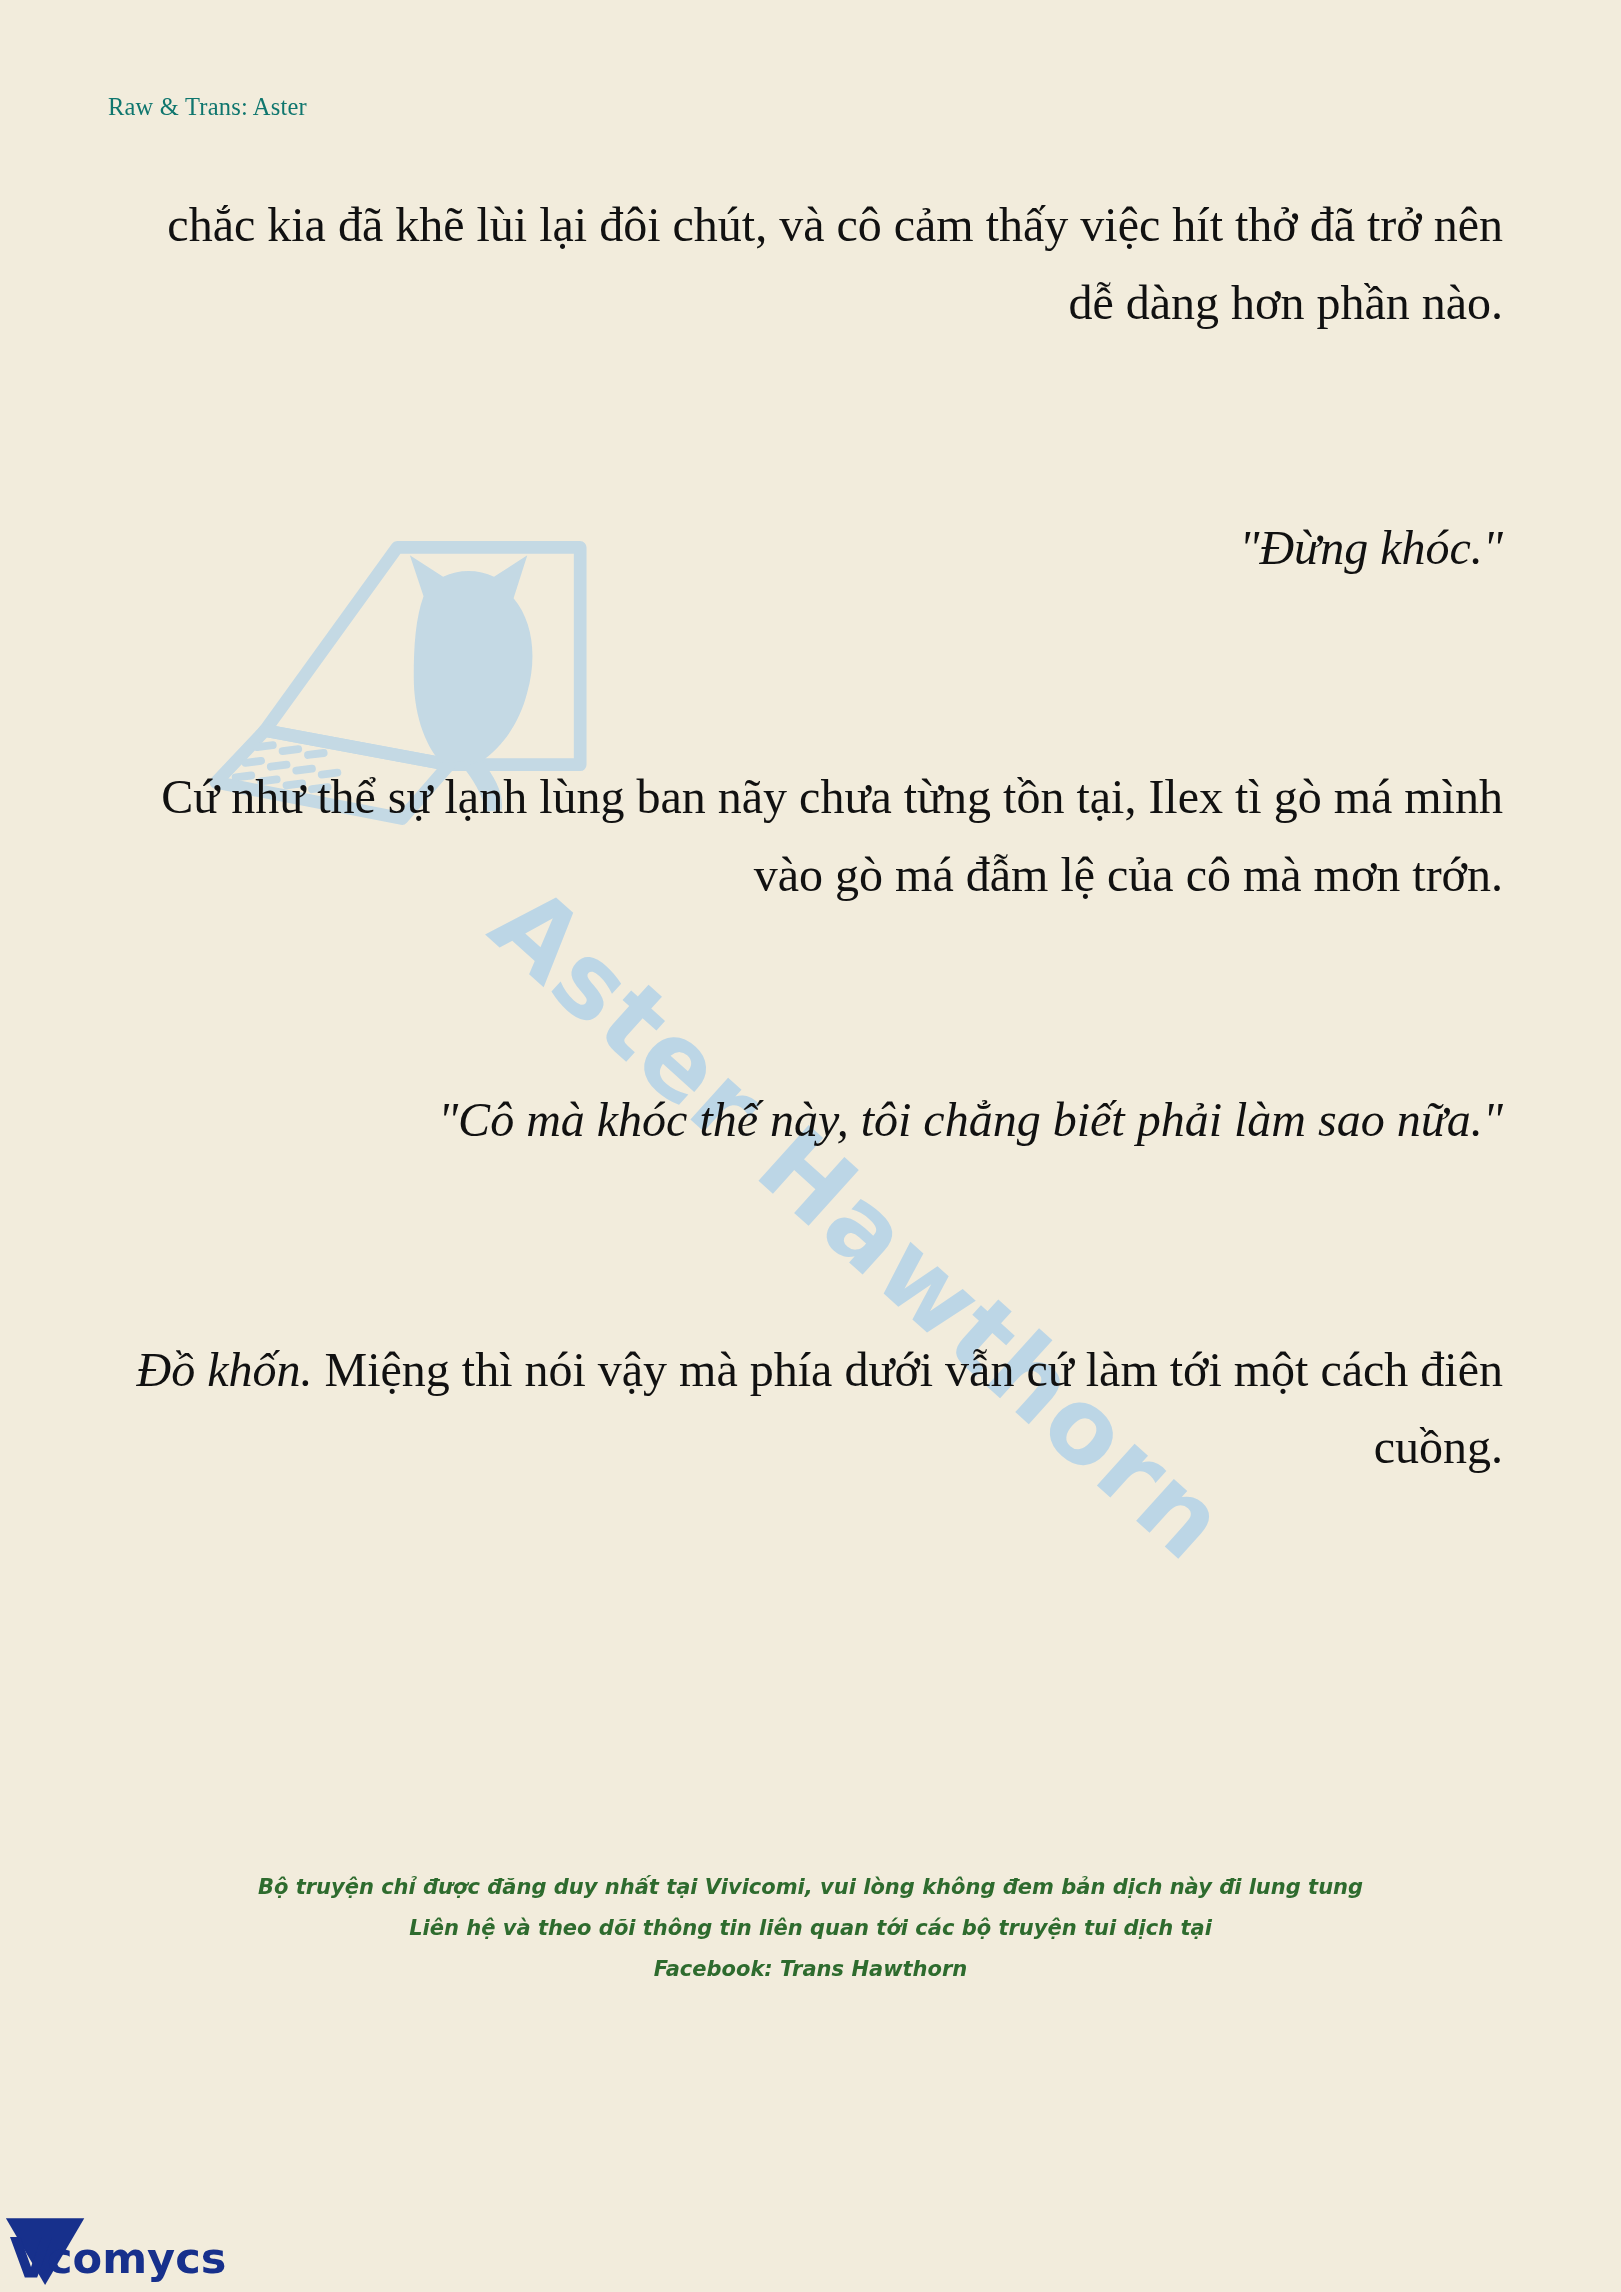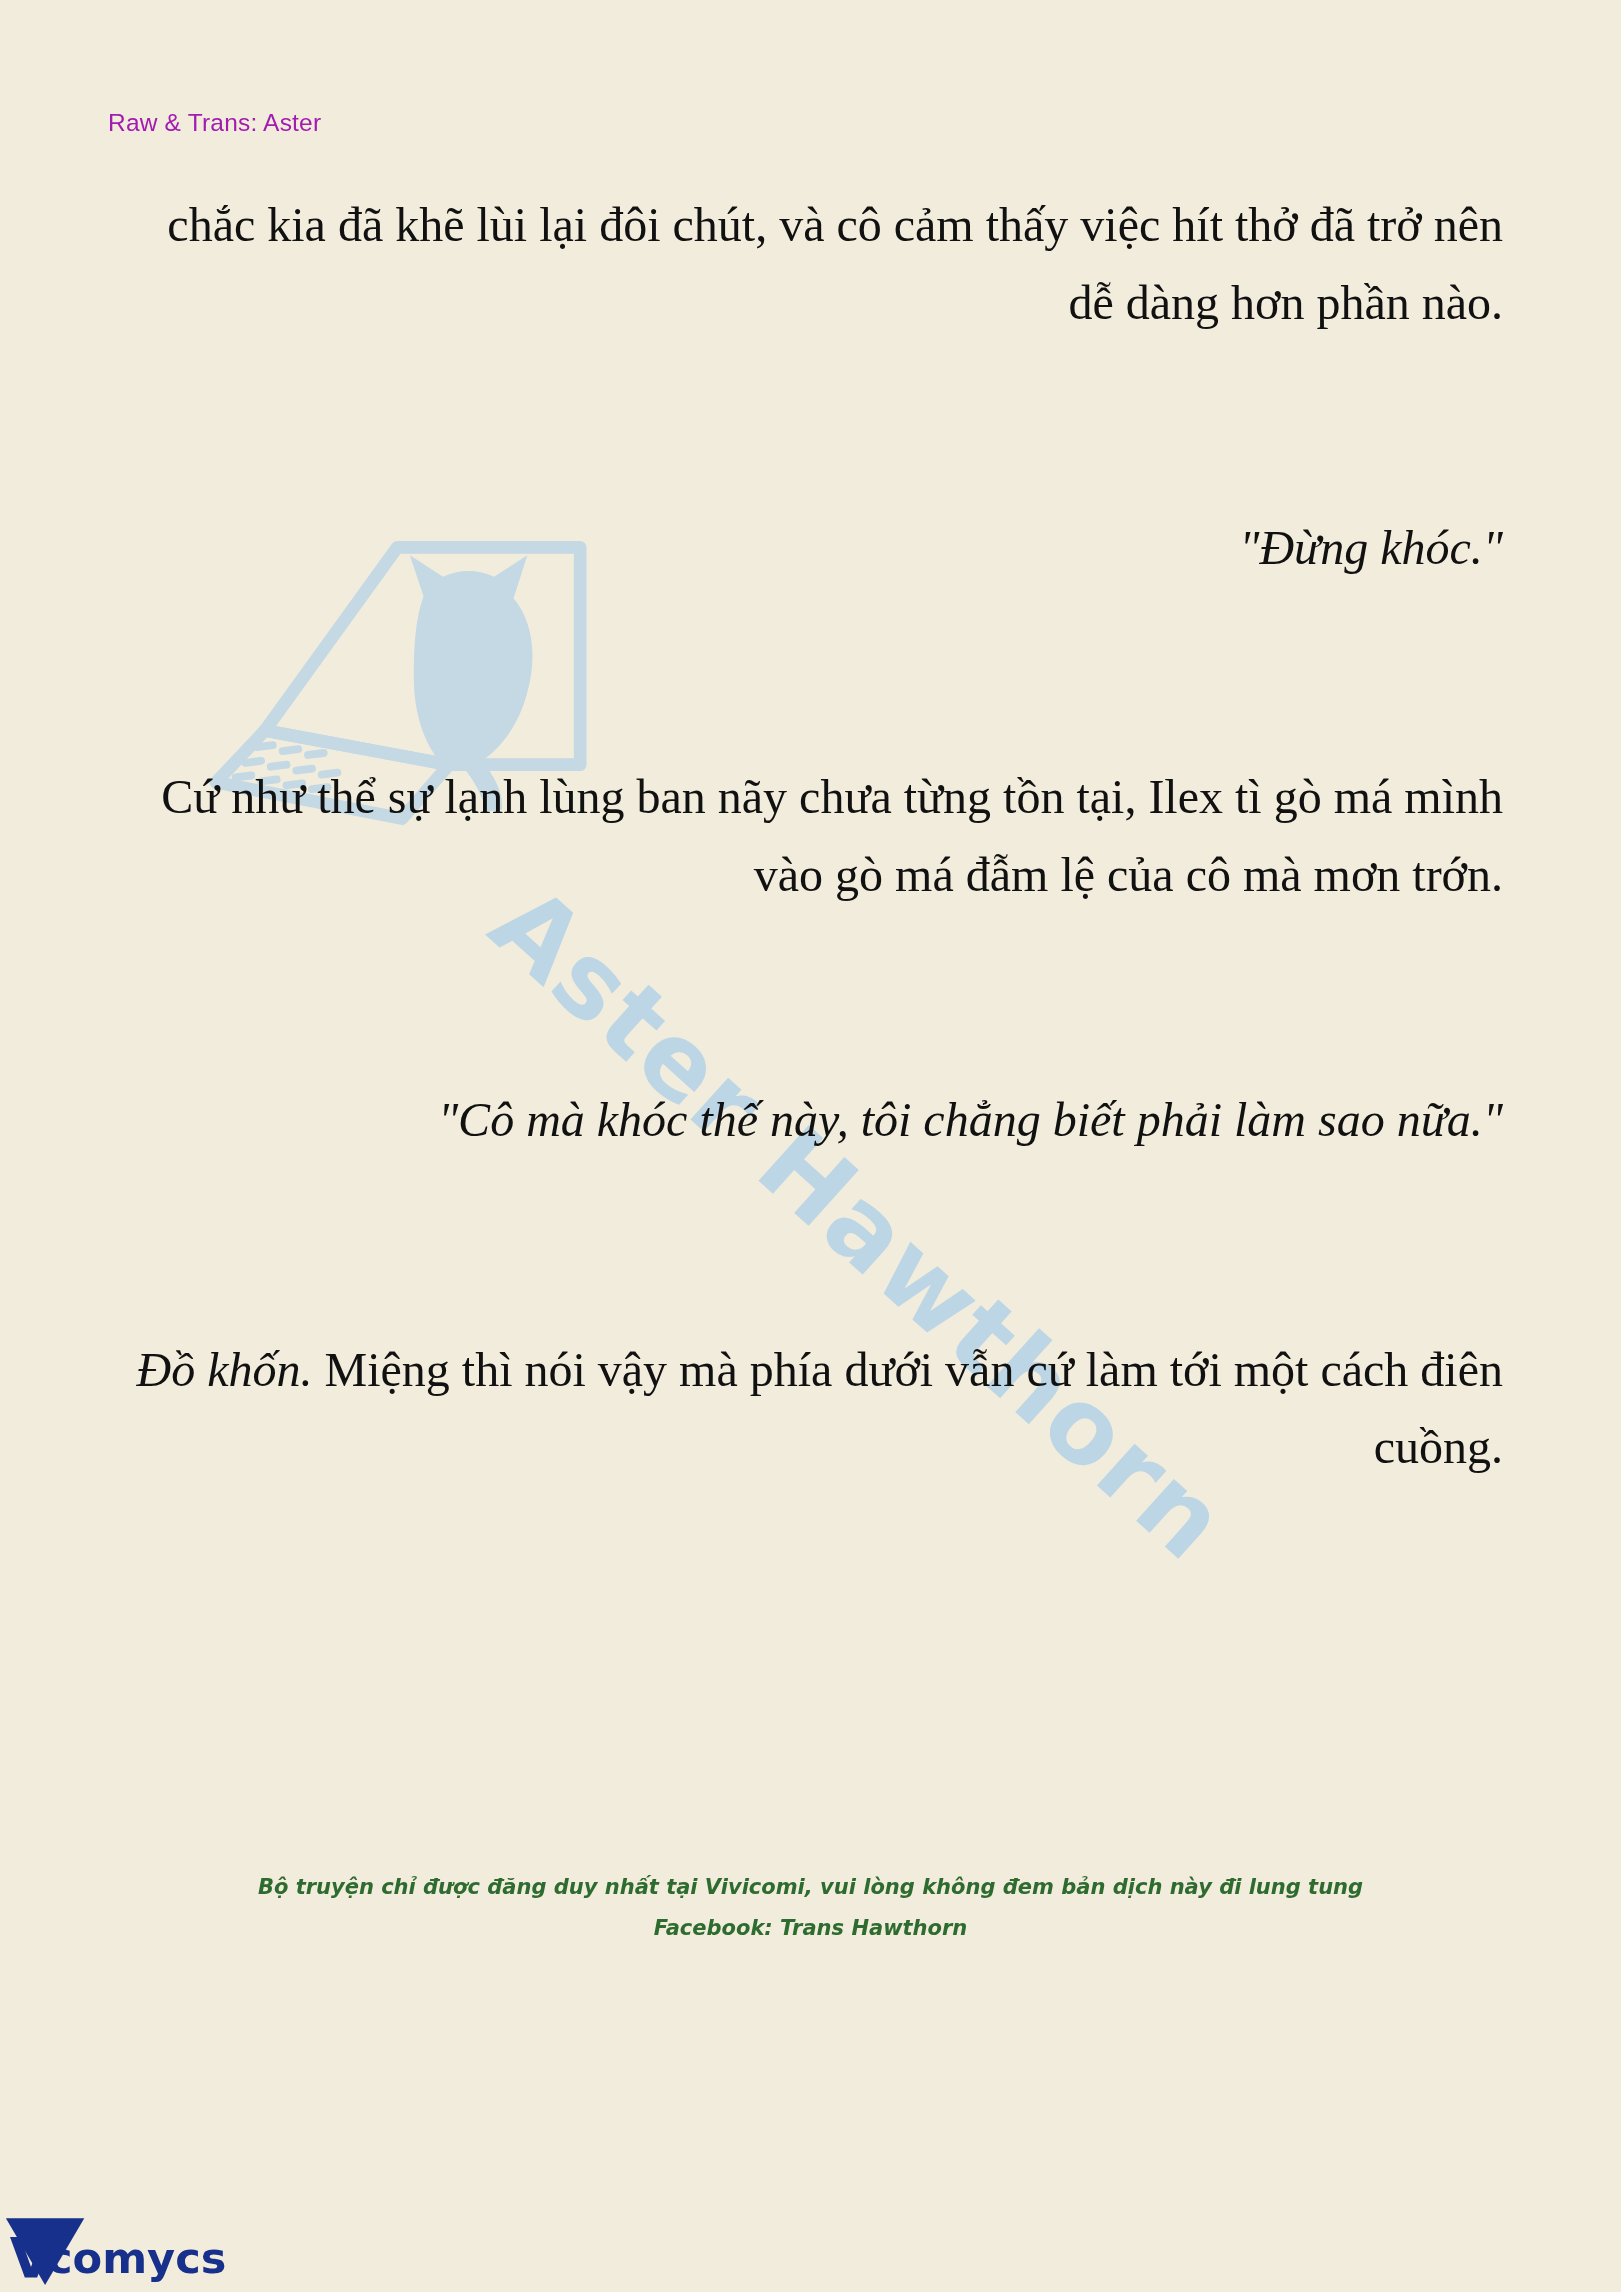--- a/index.html
+++ b/index.html
@@ -52,26 +52,25 @@
     transform-origin: left top;
     white-space: nowrap;
     letter-spacing: 2px;
   }
 
   
   .header {
     position: absolute;
     left: 108px;
     top: 93px;
-    font-family: Liberation Sans, sans-serif;
+    font-family: Liberation Serif, serif;
     font-size: 24.5px;
-    color: #a21caf;
+    color: #0f766e;
     letter-spacing: 0.2px;
     z-index: 3;
-    margin-top: 16px;
   }
 
   
   .content {
     position: absolute;
     left: 111px;
     top: 186px;
     width: 1392px;
     z-index: 3;
   }
@@ -163,20 +162,21 @@
     <div class="gap-xl"></div>
     <p class="para">Cứ như thể sự lạnh lùng ban nãy chưa từng tồn tại, Ilex tì gò má mình vào gò má đẫm lệ của cô mà mơn trớn.</p>
     <div class="gap-lg"></div>
     <p class="para italic">"Cô mà khóc thế này, tôi chẳng biết phải làm sao nữa."</p>
     <div class="gap-xl"></div>
     <p class="para"><span class="lead-italic">Đồ khốn.</span><span> Miệng thì nói vậy mà phía dưới vẫn cứ làm tới một cách điên cuồng.</span></p>
   </div>
 
   <div class="footnote">
     <div>Bộ truyện chỉ được đăng duy nhất tại Vivicomi, vui lòng không đem bản dịch này đi lung tung</div>
+    <div>Liên hệ và theo dõi thông tin liên quan tới các bộ truyện tui dịch tại</div>
     <div>Facebook: Trans Hawthorn</div>
   </div>
 
   <svg class="brand" viewBox="0 0 300 120">
     <polygon points="6,44 86,44 46,112" fill="#17308c"></polygon>
     <text x="10" y="104" font-family="'DejaVu Sans', sans-serif" font-size="56" font-weight="700" fill="#17308c">V</text>
     <text x="48" y="100" font-family="'DejaVu Sans', sans-serif" font-size="44" font-weight="700" fill="#17308c">comycs</text>
   </svg>
 
 </div>

